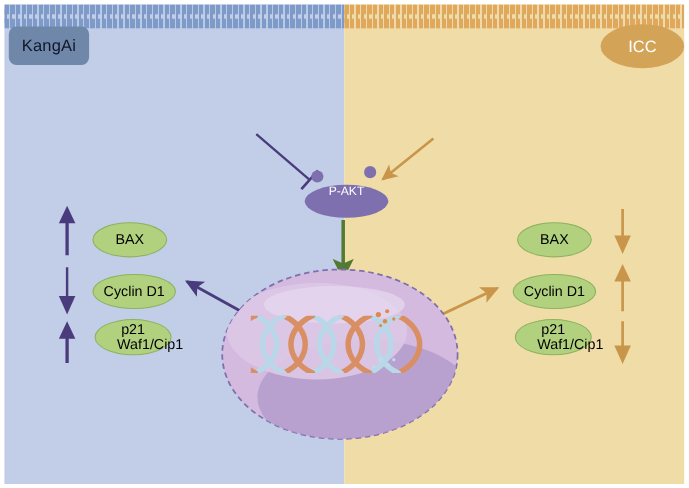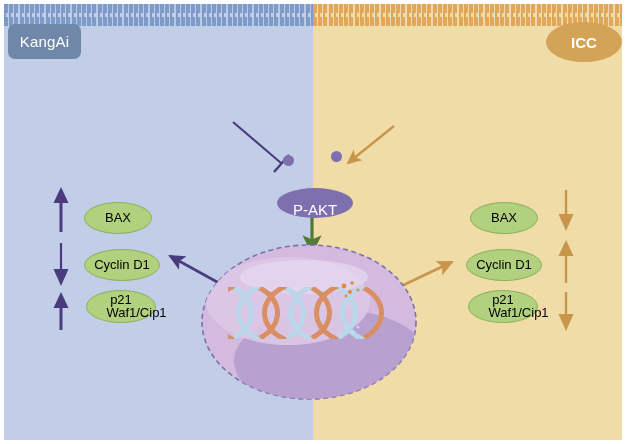--- a/index.html
+++ b/index.html
@@ -51,37 +51,37 @@
   #right-membrane .heads-bot{
     bottom:0;
     background-image:repeating-linear-gradient(90deg,
        #e0a85b 0px,#e0a85b 4.0px,#f0d9ae 4.0px,#f0d9ae 5.2px);
   }
 
   
   #kangai-label{
     position:absolute;left:8px;top:24px;width:73px;height:35px;
     background:#6f87a8;border-radius:7px;
-    color:#ffffff;font-size:15px;
+    color:#0f172a;font-size:15px;
     display:flex;align-items:center;justify-content:center;
     letter-spacing:.2px;
   }
   #icc-label{
     position:absolute;left:546px;top:22px;width:76px;height:40px;
     background:#d3a358;border-radius:50%;
     color:#ffffff;font-size:15px;
-    display:flex;align-items:center;justify-content:center;font-weight:bold;
+    display:flex;align-items:center;justify-content:center;
   }
 
   
   #pakt-node{
-    position:absolute;left:277px;top:188px;width:76px;height:30px;
+    position:absolute;left:277px;top:168px;width:76px;height:30px;
     background:#7e6fae;border-radius:50%;
-    color:#ffffff;font-size:15px;
-    display:flex;align-items:flex-end;justify-content:center;
+    color:#ffffff;font-size:11px;
+    display:flex;align-items:flex-start;justify-content:center;
   }
   .phos{position:absolute;width:11px;height:11px;border-radius:50%;
         background:#7e6fae;}
   #phos-left{left:283px;top:155px;}
   #phos-right{left:331px;top:151px;}
 
   
   .gene{
     position:absolute;background:#b2d17f;border:1.3px solid #8cb35c;
     border-radius:50%;color:#000000;font-size:13px;

